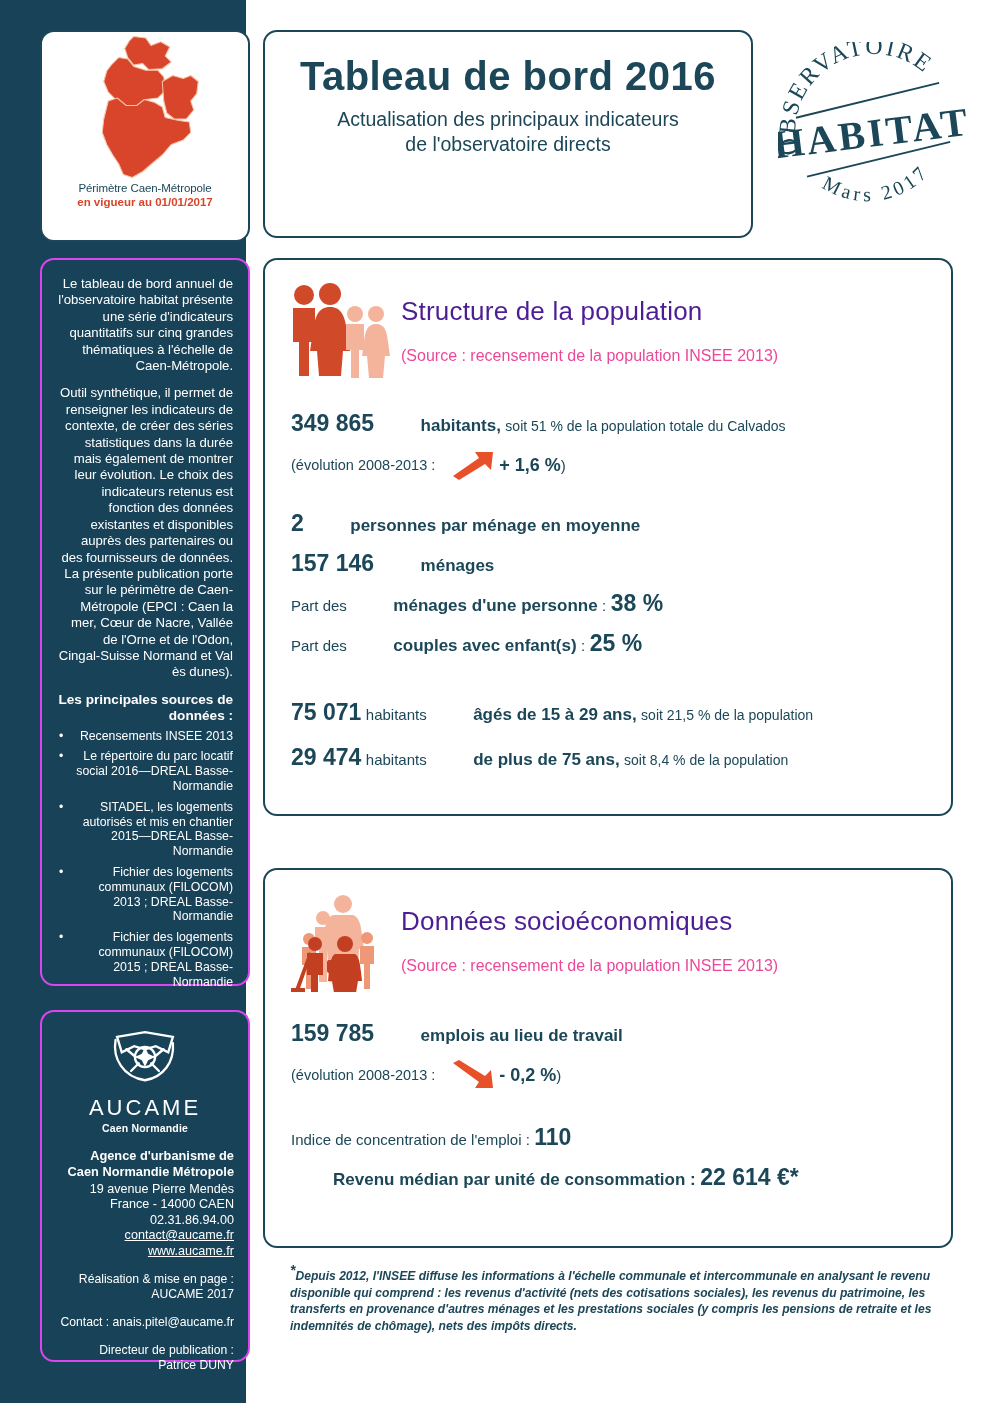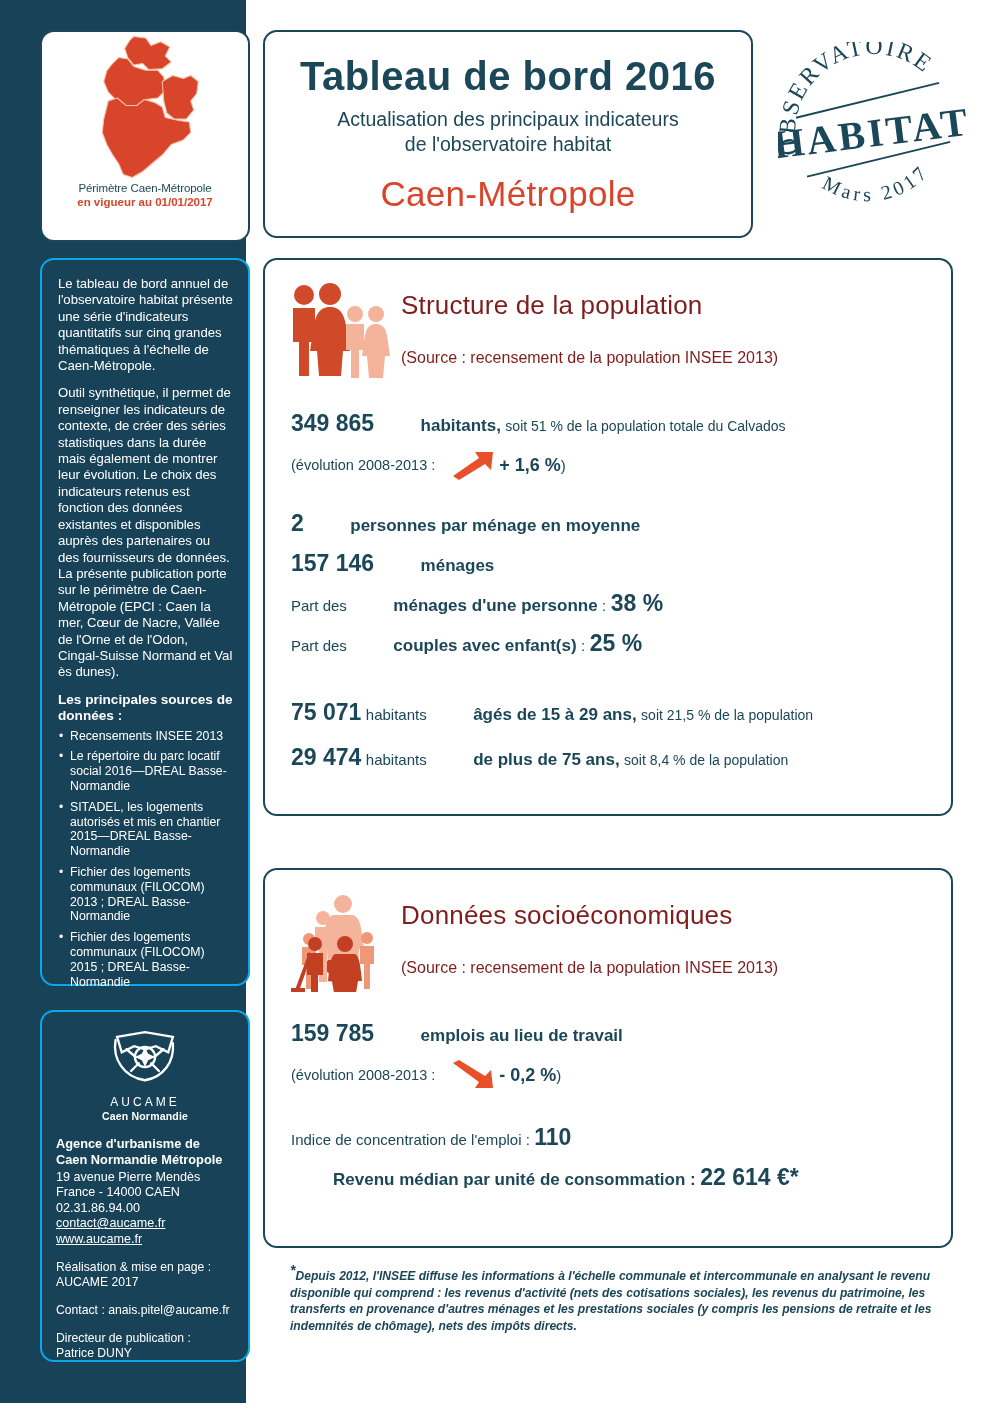--- a/index.html
+++ b/index.html
@@ -19,23 +19,24 @@
   
   .card {
     position:absolute;
     background:#ffffff;
     border:2px solid #1b4758;
     border-radius:14px;
   }
   .navy-card {
     position:absolute;
     background:#184257;
-    border:2px solid #0ea5e9;
+    border:2px solid #d946ef;
     border-radius:14px;
     color:#ffffff;
+    text-align:right;
   }
 
   
   #map-card { left:40px; top:30px; width:210px; height:212px; }
   .map-wrap { width:100%; height:150px; display:flex; align-items:center; justify-content:center; padding-top:6px;}
   .map-cap1 { text-align:center; font-size:11.5px; font-weight:normal; color:#1b4758; letter-spacing:-.1px;}
   .map-cap2 { text-align:center; font-size:11.5px; font-weight:bold; color:#d9452a; margin-top:2px;}
 
   
   #header-card { left:263px; top:30px; width:490px; height:208px; }
@@ -54,35 +55,35 @@
   #intro-card { left:40px; top:258px; width:210px; height:728px; padding:16px 15px 10px 16px; }
   .intro-p { font-size:13.2px; line-height:16.4px; margin-bottom:11px; letter-spacing:-.05px;}
   .src-title { font-size:13.6px; font-weight:bold; line-height:16.4px; margin-top:2px; margin-bottom:4px;}
   .src-list { list-style:none; }
   .src-list li { font-size:12.3px; line-height:14.8px; margin-bottom:6px; padding-left:12px; position:relative; }
   .src-list li::before { content:"•"; position:absolute; left:1px; top:0; }
 
   
   #aucame-card { left:40px; top:1010px; width:210px; height:352px; padding:14px 14px 10px 14px; }
   .logo-wrap { display:flex; flex-direction:column; align-items:center; }
-  .logo-name { font-size:12px; letter-spacing:3px; margin-top:3px; }
+  .logo-name { font-size:22px; letter-spacing:3px; margin-top:3px; }
   .logo-sub { font-size:10.5px; letter-spacing:.2px; margin-top:1px; font-weight:bold;}
   .ag-title { font-size:12.8px; font-weight:bold; line-height:15.5px; margin-top:14px; }
   .ag-addr { font-size:12.6px; line-height:15.4px; margin-top:3px; }
   .ag-link { font-size:12.6px; line-height:15.4px; text-decoration:underline; display:block; color:#ffffff;}
   .cred { font-size:12.2px; line-height:15px; margin-top:13px; }
 
   
   #pop-card { left:263px; top:258px; width:690px; height:558px; }
   #socio-card { left:263px; top:868px; width:690px; height:380px; }
   .sec-head { display:flex; align-items:flex-start; padding:22px 0 0 22px; }
   .sec-icon { width:104px; flex:0 0 104px; height:100px; margin-right:10px; }
   .sec-icon svg { width:100%; height:100%; }
-  .sec-title { color:#7f1d1d; font-size:26px; margin-top:8px; letter-spacing:.2px;}
-  .sec-src { color:#7f1d1d; font-size:16px; margin-top:28px; }
+  .sec-title { color:#4c1d95; font-size:26px; margin-top:14px; letter-spacing:.2px;}
+  .sec-src { color:#ec4899; font-size:16px; margin-top:20px; }
 
   .stats { padding:0 26px; margin-top:28px; }
   .line { color:#1b4758; margin-bottom:13px; display:flex; align-items:baseline; flex-wrap:wrap; }
   .big { font-size:23px; font-weight:bold; }
   .med { font-size:17px; font-weight:bold;padding-left:42px; }
   .reg { font-size:15px; }
   .sm  { font-size:14px; }
   .gap-top { margin-top:30px; }
 
   .evo { display:flex; align-items:center; margin-bottom:6px; }
@@ -116,23 +117,22 @@
     </svg>
   </div>
   <div class="map-cap1">Périmètre Caen-Métropole</div>
   <div class="map-cap2">en vigueur au 01/01/2017</div>
 </div>
 
 <div class="card" id="header-card">
   <div class="h-title">Tableau de bord 2016</div>
   <div class="h-sub">
     <span>Actualisation des principaux indicateurs</span><br>
-    <span>de l'observatoire habitat</span>
-  </div>
-  <div class="h-city">Caen-Métropole</div>
+    <span>de l'observatoire directs</span>
+  </div>
 </div>
 
 <div id="stamp">
   <svg viewBox="0 0 200 200" aria-hidden="true">
     <defs>
       <path id="arcTop" d="M 22,118 A 82,82 0 0 1 180,72" fill="none"></path>
       <path id="arcBot" d="M 26,130 A 86,86 0 0 0 182,92" fill="none"></path>
     </defs>
     <g transform="rotate(-7 100 100)">
       <text font-family="'Liberation Serif', serif" font-size="25" fill="#1b4758" letter-spacing="2.5">

